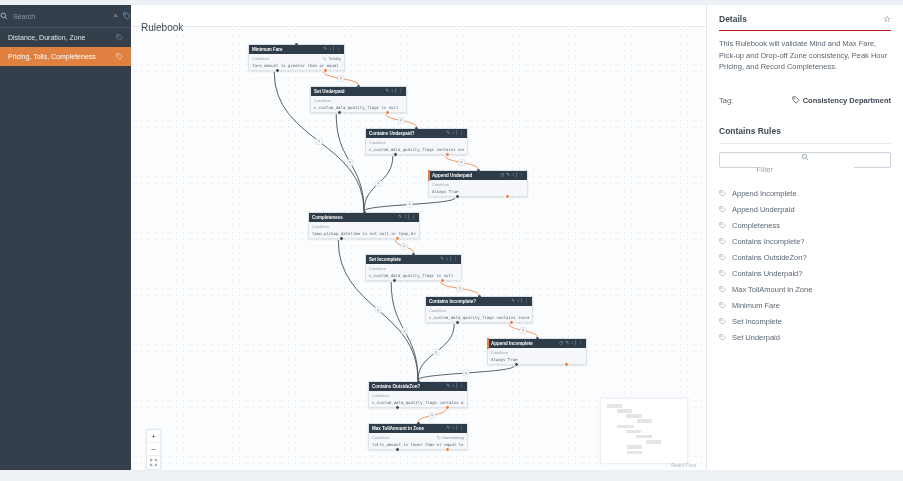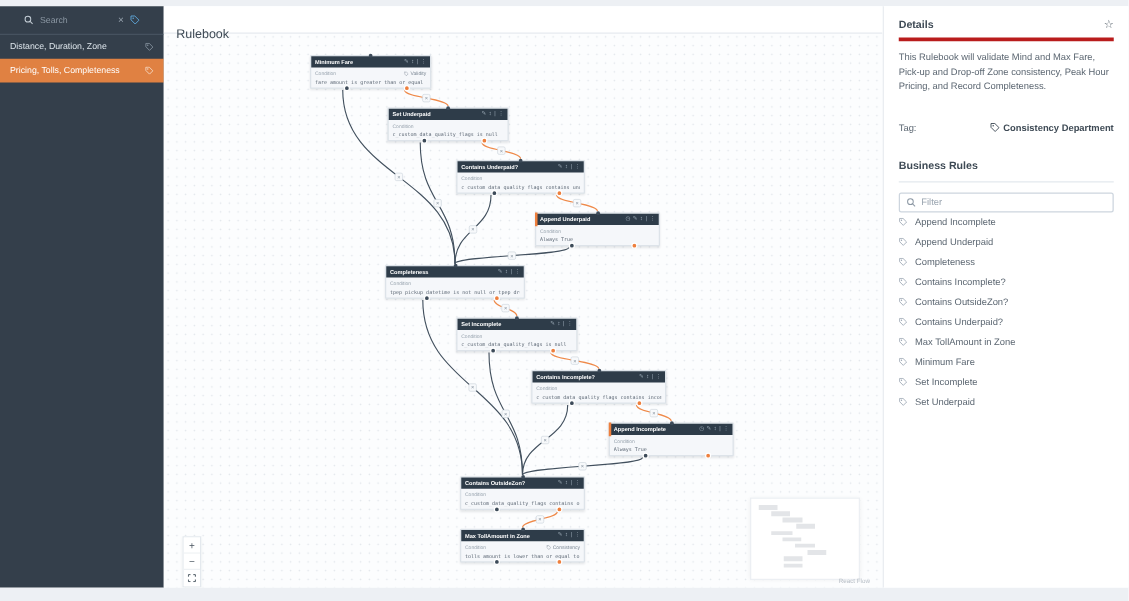--- a/index.html
+++ b/index.html
@@ -2,21 +2,21 @@
 <html><head>
 <meta charset="utf-8">
 <style>
   * { margin:0; padding:0; box-sizing:border-box; }
   html,body { width:903px; height:481px; font-family:"Liberation Sans",sans-serif; }
   .page { position:relative; width:903px; height:481px; background:#edf0f4; overflow:hidden; }
   .app { position:absolute; top:5px; left:0; width:903px; height:465px; display:flex; background:#fff; }
 
   
   .sidebar { width:131px; height:100%; background:#343f4b; flex:none; }
-  .search-row { height:23px; display:flex; align-items:center; gap:5px; padding:0 19px; border-bottom:1px solid #46525f; }
+  .search-row { height:23px; display:flex; align-items:center; gap:5px; padding:0 0; border-bottom:1px solid #46525f; }
   .search-row input { flex:1; min-width:0; background:transparent; border:none; outline:none; color:#cfd8df; font-size:7px; font-family:"Liberation Sans",sans-serif; }
   .search-row input::placeholder { color:#8b97a3; }
   .icon-btn { display:flex; align-items:center; justify-content:center; cursor:pointer; }
   .clear-x { color:#97a3ae; font-size:8px; line-height:1; }
   .side-item { height:19px; display:flex; align-items:center; justify-content:space-between; padding:0 8px; font-size:7px; color:#dde5eb; cursor:pointer; }
   .side-item.active { background:#e08142; color:#fff; }
   .tag-ic { flex:none; }
 
   
   .canvas { position:relative; width:575px; height:100%; flex:none; background:#fcfdfe;
@@ -46,29 +46,29 @@
   .controls { position:absolute; left:15px; top:424px; width:15px; background:#fff; border:1px solid #e4e9ee; box-shadow:0 1px 3px rgba(0,0,0,.07); z-index:4; }
   .ctrl-btn { width:100%; height:13px; display:flex; align-items:center; justify-content:center; font-size:8px; color:#47535e; border-bottom:1px solid #eef1f4; cursor:pointer; background:#fff; }
   .ctrl-btn:last-child { border-bottom:none; }
 
   .minimap { position:absolute; left:469px; top:393px; width:88px; height:66px; background:#fff; border:1px solid #eceff3; box-shadow:0 0 4px rgba(0,0,0,.06); z-index:4; }
   .mini-node { position:absolute; height:3.5px; background:#e3e5e8; }
   .attribution { position:absolute; right:10px; bottom:2px; font-size:5px; color:#b6bdc5; z-index:4; }
 
   
   .details { width:197px; height:100%; flex:none; background:#fff; border-left:1px solid #e3e8ed; padding:9px 12px; }
-  .details-header { display:flex; align-items:center; justify-content:space-between; padding-bottom:6px; border-bottom:3px solid #b91c1c; margin-bottom:7px; }
+  .details-header { display:flex; align-items:center; justify-content:space-between; padding-bottom:6px; border-bottom:1px solid #b91c1c; margin-bottom:7px; }
   .panel-h { font-size:8.5px; font-weight:bold; color:#3e4a55; }
   .star { font-size:9px; color:#55606a; cursor:pointer; line-height:1; }
   .description { font-size:7.5px; line-height:1.55; color:#5b6671; margin-bottom:23px; }
   .tag-row { display:flex; align-items:center; justify-content:space-between; font-size:7.5px; margin-bottom:15px; }
   .tag-label { color:#5b6671; }
   .tag-value { display:flex; align-items:center; gap:3px; color:#3e4a55; font-weight:bold; cursor:pointer; }
   .rules-header { padding-bottom:5px; border-bottom:1px solid #e4e9ee; margin-bottom:8px; }
-  .filter-box { display:flex; align-items:center; gap:4px; border:1px solid #cdd5de; border-radius:2px; height:16px; padding:0 5px; margin-bottom:0; background:#fff; }
+  .filter-box { display:flex; align-items:center; gap:4px; border:1px solid #cdd5de; border-radius:2px; height:16px; padding:0 5px; margin-bottom:18px; background:#fff;flex-direction:column; }
   .filter-box input { flex:1; min-width:0; border:none; outline:none; font-size:7.5px; color:#44505b; font-family:"Liberation Sans",sans-serif; }
   .filter-box input::placeholder { color:#9aa5b0; }
   .rules-list { list-style:none; }
   .rules-list li { display:flex; align-items:center; gap:6px; height:16px; font-size:7.5px; color:#5b6671; cursor:pointer; }
 
   .svg-defs { position:absolute; width:0; height:0; }
 </style>
 </head>
 <body>
 
@@ -473,21 +473,21 @@
       <div class="tag-row">
         <span class="tag-label">Tag:</span>
         <span class="tag-value">
           <svg class="tag-ic" width="8" height="8" style="color:#3e4a55">
               <use href="#tag-icon"></use>
             </svg>
           <span>Consistency Department</span>
         </span>
       </div>
       <div class="rules-header">
-        <span class="panel-h">Business Rules</span>
+        <span class="panel-h">Contains Rules</span>
       </div>
       <div class="filter-box">
         <svg class="tag-ic" width="8" height="8" style="color:#8c98a4">
             <use href="#search-icon"></use>
           </svg>
         <input type="text" placeholder="Filter" style="">
       </div>
       <ul class="rules-list">
         <li>
             <svg class="tag-ic" width="7" height="7" style="color:#97a3af">

